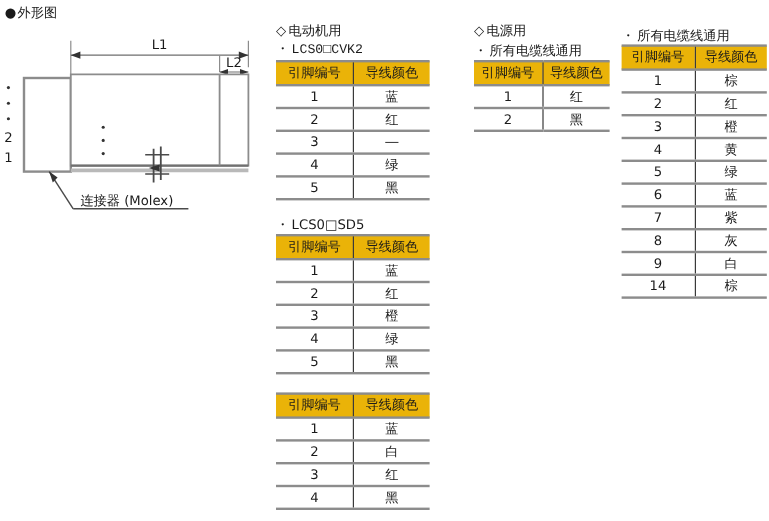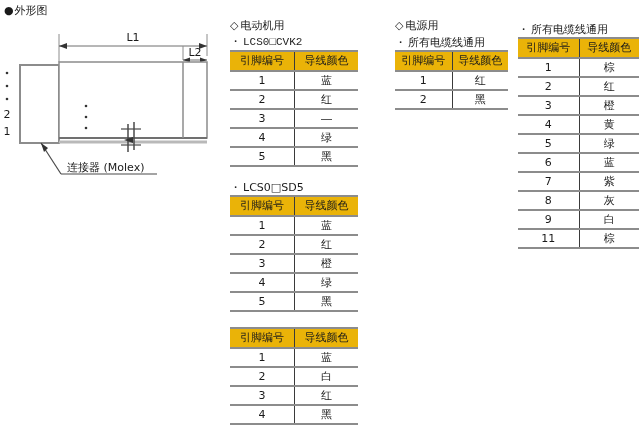--- a/index.html
+++ b/index.html
@@ -363,20 +363,20 @@
         </tr>
         <tr>
           <td class="c-pin">8</td>
           <td class="c-color">灰</td>
         </tr>
         <tr>
           <td class="c-pin">9</td>
           <td class="c-color">白</td>
         </tr>
         <tr>
-          <td class="c-pin">11</td>
+          <td class="c-pin">14</td>
           <td class="c-color">棕</td>
         </tr>
       </tbody>
     </table>
   </div>
 
 </div>
 
 </body></html>

